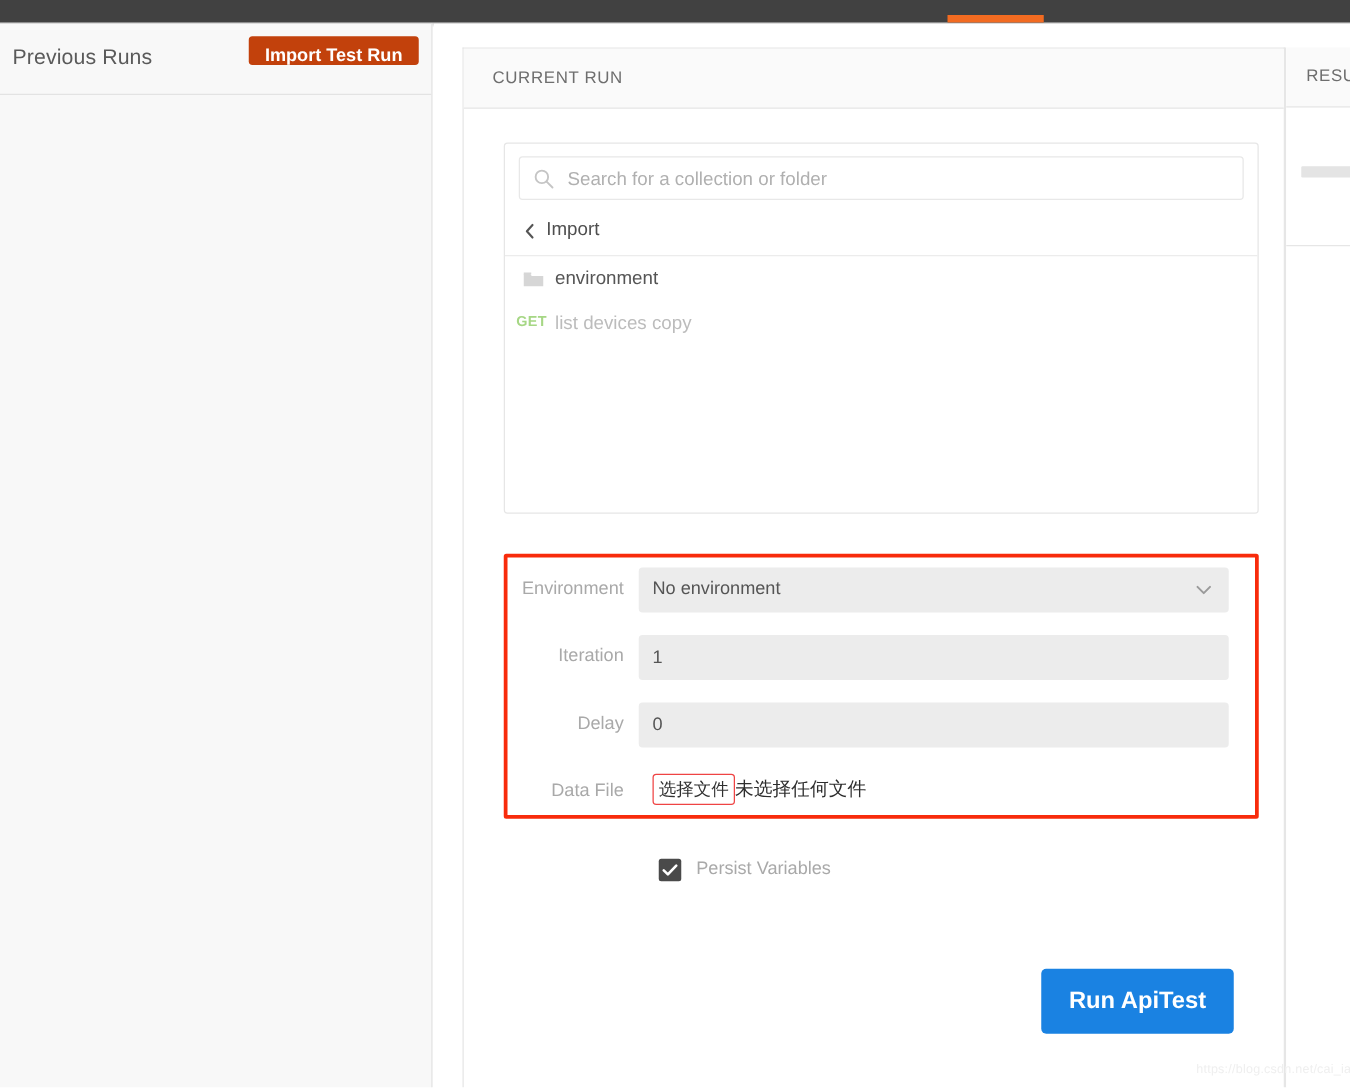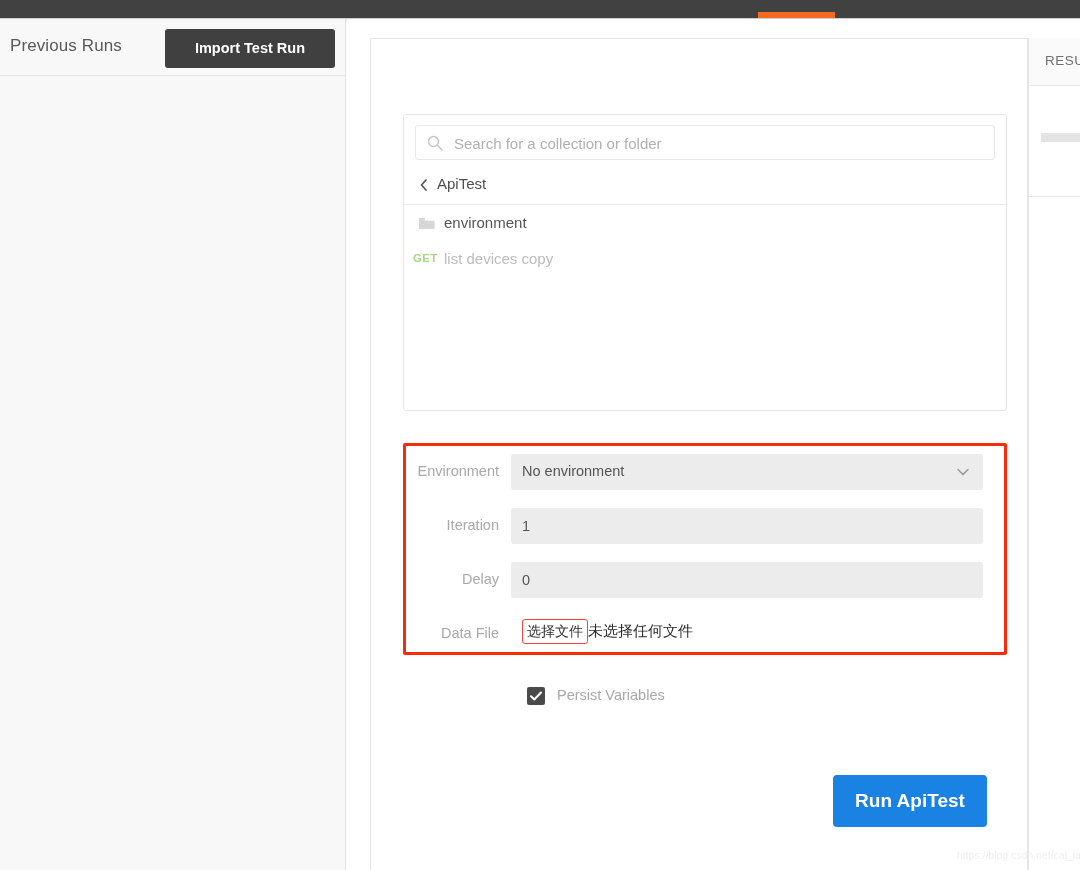--- a/index.html
+++ b/index.html
@@ -67,24 +67,24 @@
     left: 10px;
     top: 17px;
     font-size: 17px;
     color: #5a5a5a;
     letter-spacing: 0.1px;
   }
   .import-btn {
     position: absolute;
     right: 10px;
     top: 10px;
-    height: 39px;
+    height: 23px;
     line-height: 33px;
-    padding: 0 30px;
-    background: #404040;
+    padding: 0 13px;
+    background: #c2410c;
     color: #ffffff;
     font-size: 14.5px;
     font-weight: bold;
     border: none;
     border-radius: 3px;
     cursor: pointer;
     font-family: "Liberation Sans", sans-serif;
     white-space: nowrap;
   }
 
@@ -497,40 +497,43 @@
       <div class="sidebar-title">Previous Runs</div>
       <button class="import-btn">Import Test Run</button>
     </div>
 
   </div>
 
   <div class="content">
 
     <div class="main-panel">
 
+      <div class="panel-header">
+        <div class="panel-header-title">CURRENT RUN</div>
+      </div>
 
       <div class="chooser">
 
         <div class="search-wrap">
           <span class="search-icon">
             <svg width="18" height="18" viewBox="0 0 18 18">
               <circle cx="7.5" cy="7.5" r="5" fill="none" stroke="#c5c5c5" stroke-width="1.5"></circle>
               <line x1="11.3" y1="11.3" x2="16" y2="16" stroke="#c5c5c5" stroke-width="1.5" stroke-linecap="round"></line>
             </svg>
           </span>
           <input class="search-input" type="text" placeholder="Search for a collection or folder" style="">
         </div>
 
         <div class="breadcrumb-row">
           <span class="breadcrumb-back-icon">
             <svg width="14" height="16" viewBox="0 0 14 16">
               <polyline points="9,3 4.5,8 9,13" fill="none" stroke="#555555" stroke-width="1.7" stroke-linecap="round" stroke-linejoin="round"></polyline>
             </svg>
           </span>
-          <span class="breadcrumb-label">ApiTest</span>
+          <span class="breadcrumb-label">Import</span>
         </div>
 
         <div class="chooser-list">
           <div class="chooser-row">
             <span class="folder-icon">
               <svg width="18" height="15" viewBox="0 0 18 15">
                 <path d="M1,3.2 L6.2,3.2 L7.4,4.7 L16.6,4.7 L16.6,13 L1,13 Z" fill="#d6d6d6"></path>
                 <rect x="1" y="2" width="6" height="1.6" fill="#d6d6d6"></rect>
               </svg>
             </span>

